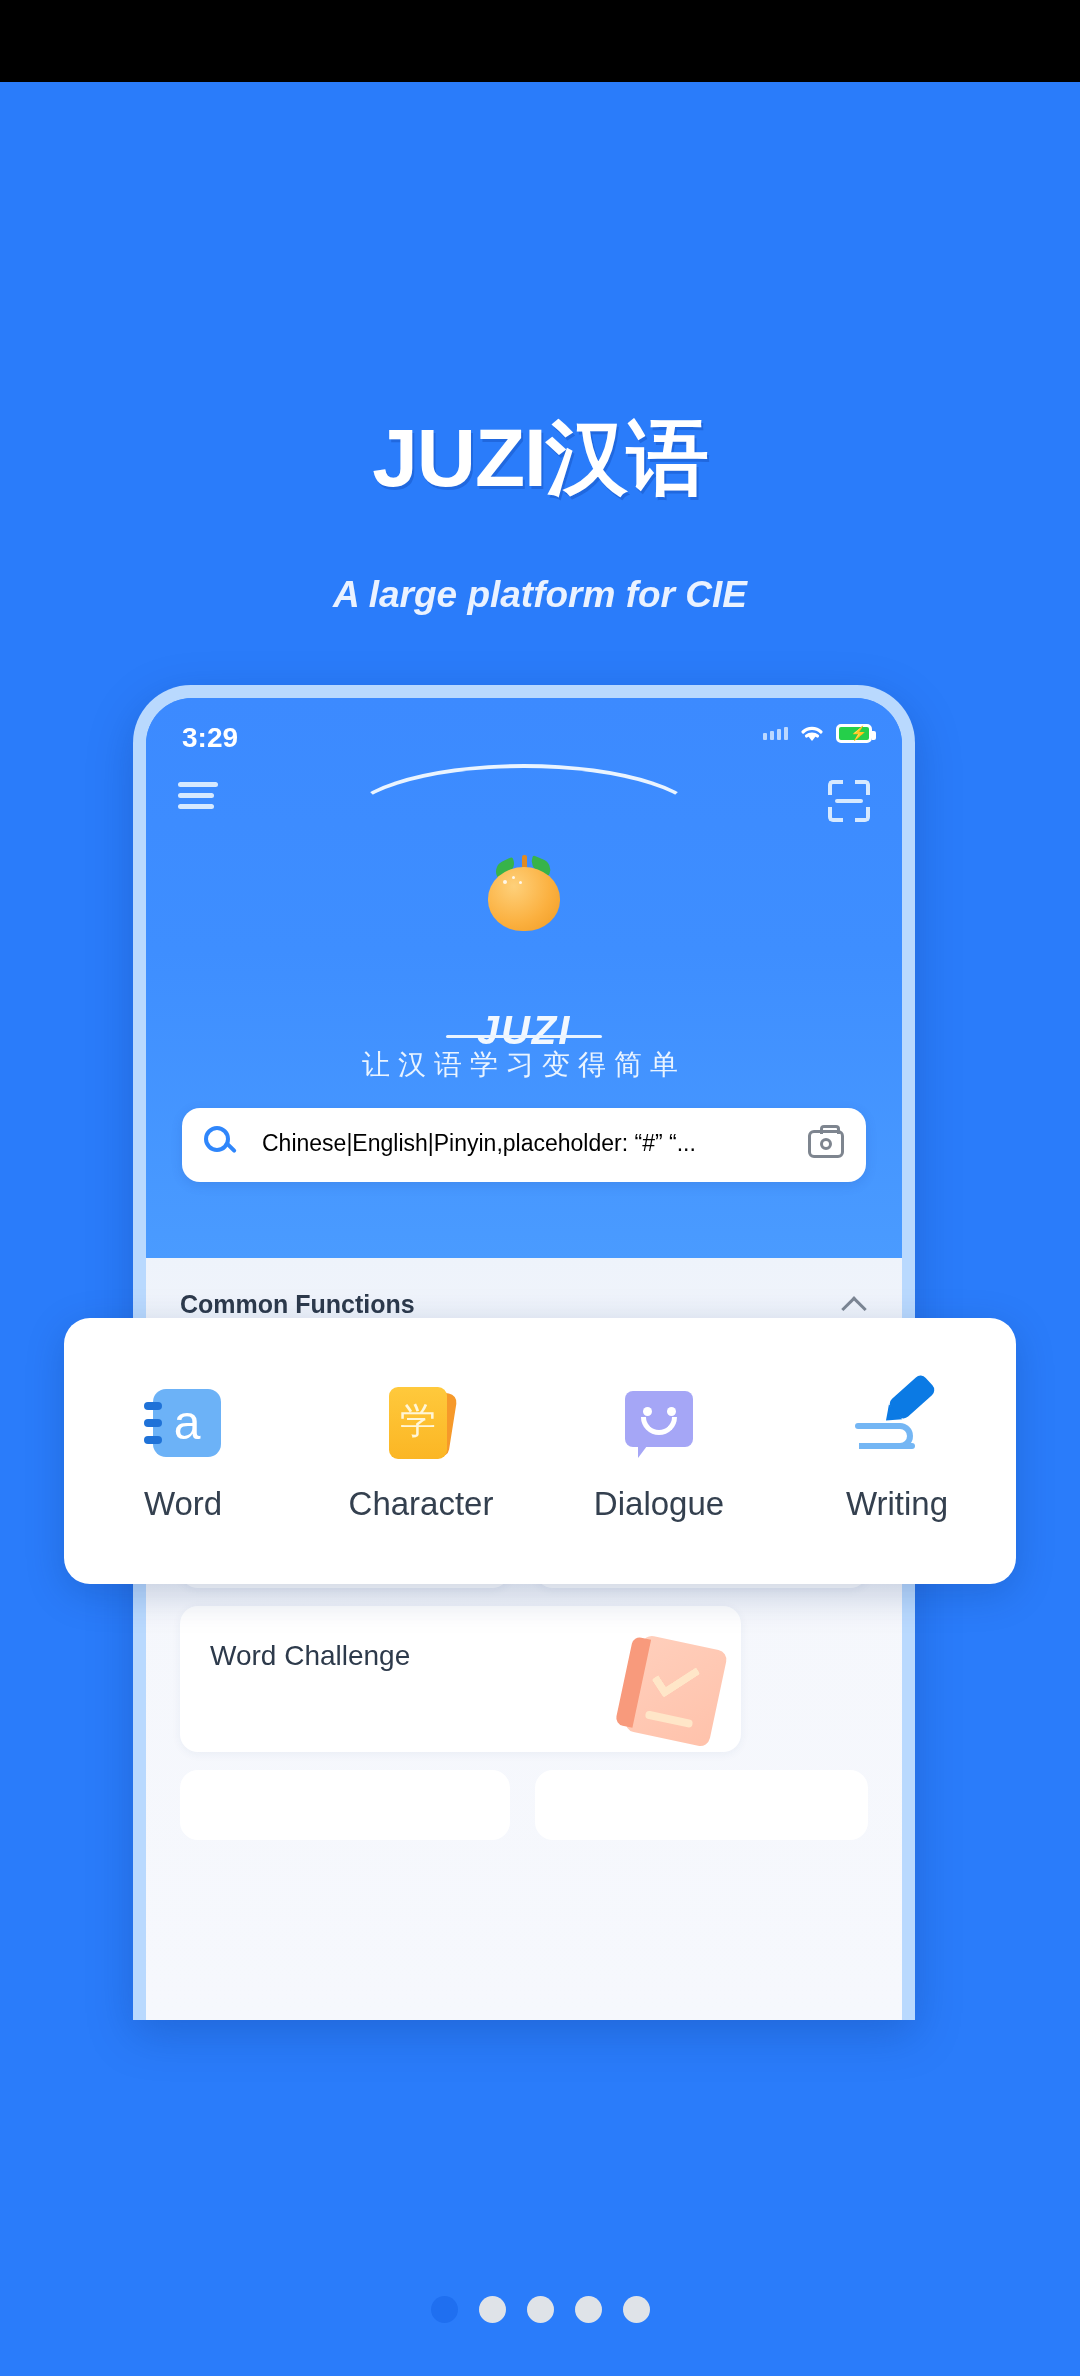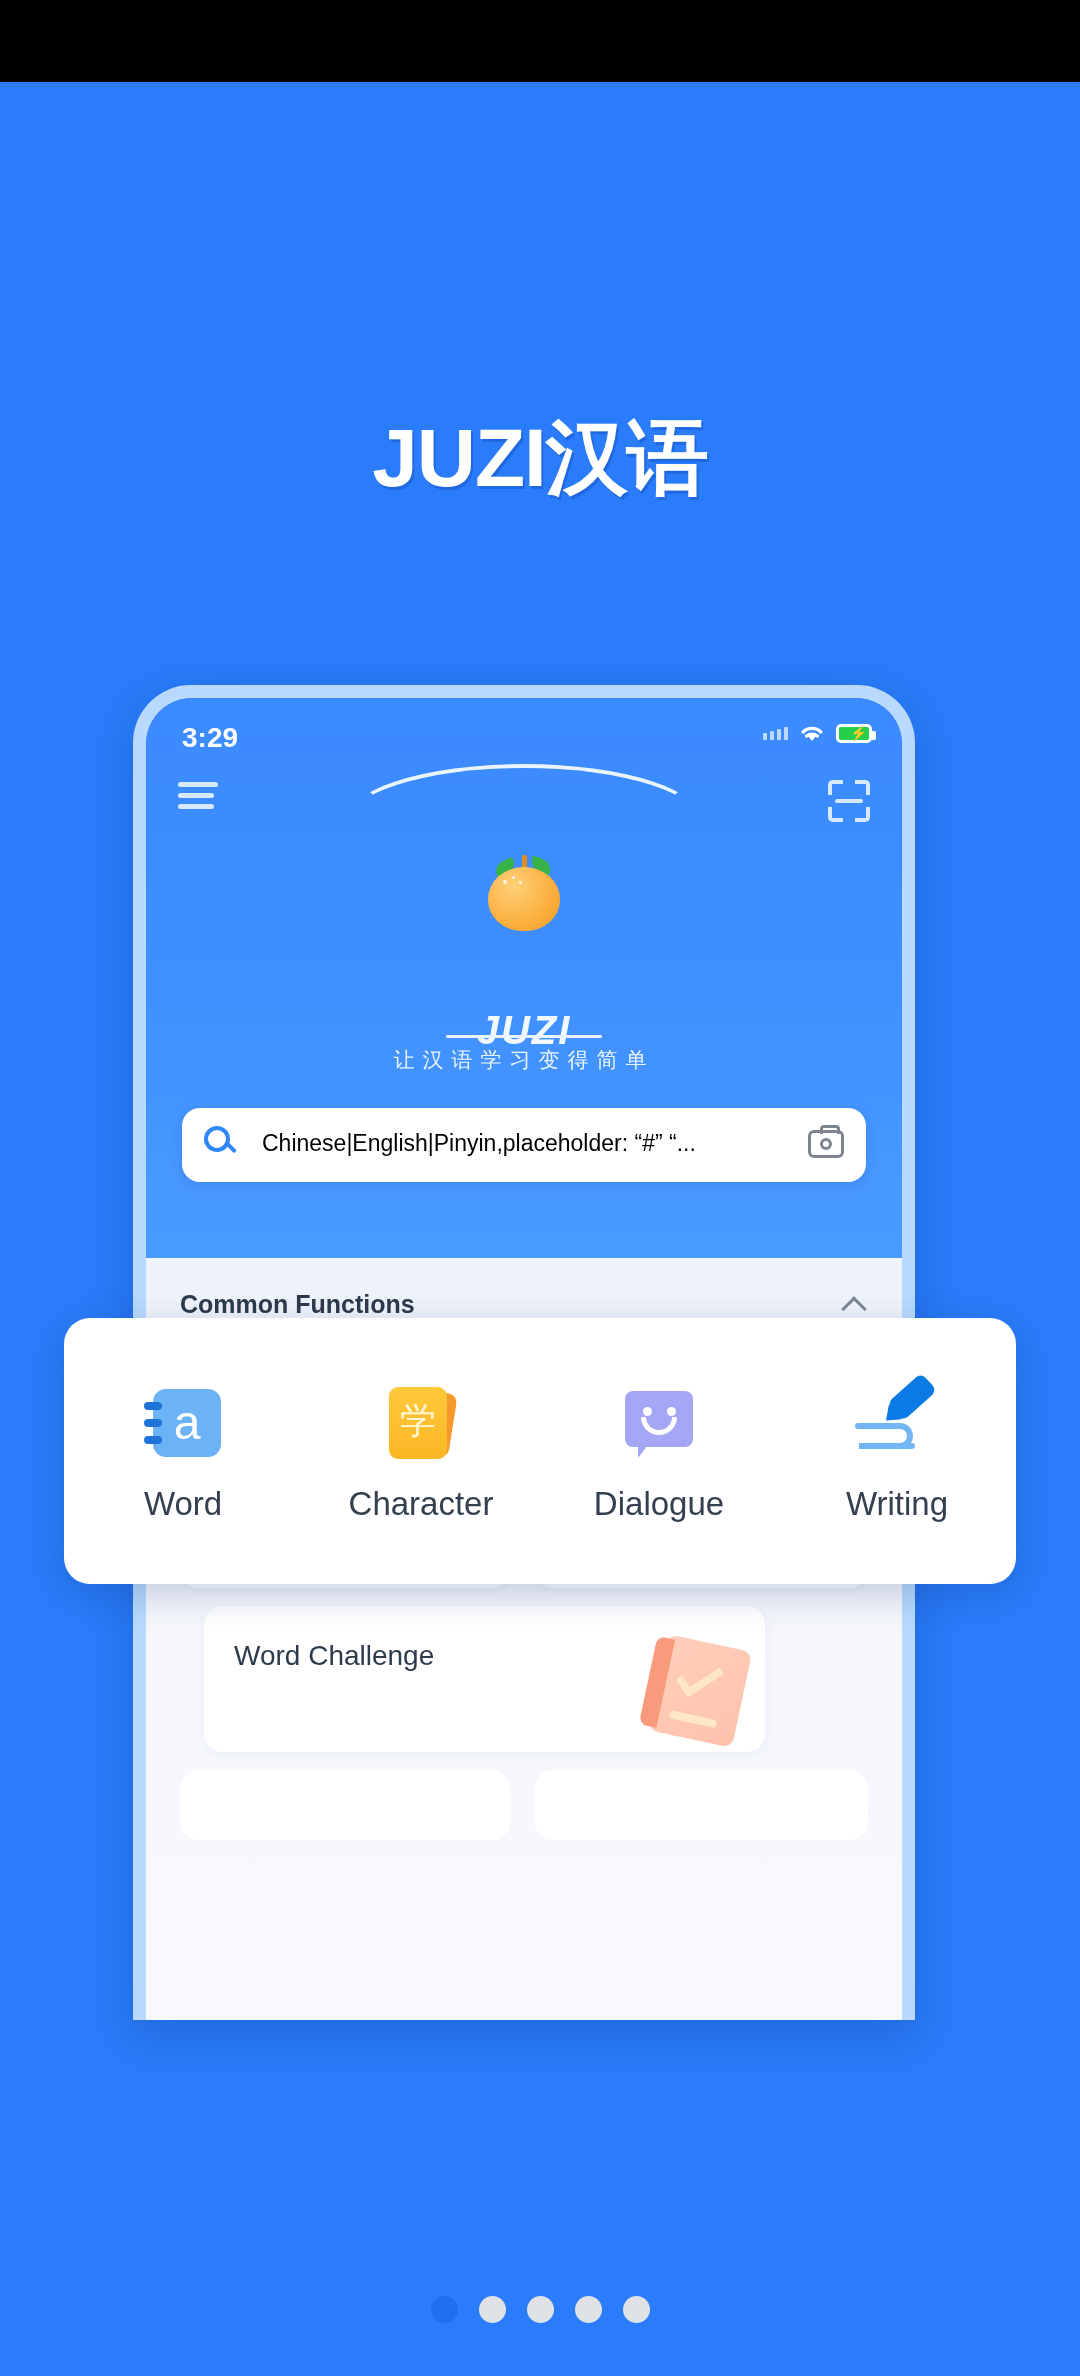--- a/index.html
+++ b/index.html
@@ -71,21 +71,21 @@
   .stem { position:absolute; left:50%; margin-left:-2px; top:2px; width:5px; height:16px;
           background:#e08a22; border-radius:2px; }
   .arc { position:absolute; left:50%; margin-left:-182px; top:66px; width:364px; height:120px;
          border:4px solid #eaf4ff; border-radius:50%; border-bottom-color:transparent;
          border-left-color:transparent; border-right-color:transparent; }
   .juzi-word { position:absolute; left:0; top:290px; width:756px; text-align:center;
                font-size:40px; font-style:italic; font-weight:bold; color:#f2f8ff; letter-spacing:2px;margin-top:20px; }
   .juzi-ul { position:absolute; left:50%; margin-left:-78px; top:337px; width:156px; height:3px;
              background:#eaf4ff; border-radius:2px; }
   .tagline { position:absolute; left:0; top:348px; width:756px; text-align:center;
-             font-size:21px; color:#eaf4ff; letter-spacing:8px; }
+             font-size:28px; color:#eaf4ff; letter-spacing:8px; }
 
   
   .searchbar { position:absolute; left:36px; top:410px; width:684px; height:74px; background:#fff;
                border-radius:18px; box-shadow:0 3px 12px rgba(20,60,140,.14); cursor:text; }
   .search-icon { position:absolute; left:22px; top:18px; width:26px; height:26px;
                  border:4px solid #2f86fb; border-radius:50%; }
   .search-icon::after { content:''; position:absolute; right:-7px; bottom:-6px; width:4px; height:13px;
                         background:#2f86fb; border-radius:2px; transform:rotate(-45deg); }
   .search-ph { position:absolute; left:80px; top:22px; width:520px; font-size:23px; color:#000000;
                white-space:nowrap; overflow:hidden; }
@@ -125,21 +125,21 @@
                            background:#fff; border-radius:2px; }
   .mini-ic.purple i { position:absolute; left:-7px; top:5px; width:10px; height:22px; background:#5f52d6;
                       border-radius:2px 0 0 6px; }
   .mini-ic.yellow { background:#ffc528; }
   .mini-ic.yellow i { position:absolute; left:0; top:0; width:42px; height:9px; background:#f79a1e; border-radius:7px 7px 0 0; }
   .mini-ic.yellow u { position:absolute; left:9px; width:24px; height:4px; background:#fff; border-radius:2px; }
   .mini-ic.yellow u.r1{ top:19px } .mini-ic.yellow u.r2{ top:30px }
   .mini-lb { position:absolute; left:92px; top:44px; font-size:26px; color:#2d3a4b; }
 
   .challenge { position:absolute; left:34px; top:348px; width:561px; height:146px; background:#fff;
-               border-radius:18px; box-shadow:0 2px 10px rgba(30,60,120,.06); overflow:hidden; cursor:pointer;margin-left:24px; }
+               border-radius:18px; box-shadow:0 2px 10px rgba(30,60,120,.06); overflow:hidden; cursor:pointer; }
   .challenge-lb { position:absolute; left:30px; top:34px; font-size:28px; color:#2d3a4b; }
   .ch-art { position:absolute; right:22px; top:36px; width:86px; height:98px;
             background:linear-gradient(135deg,#ffcfbc 0%,#ffc2ab 100%); border-radius:10px;
             transform:rotate(12deg); }
   .ch-art::before { content:''; position:absolute; left:-10px; top:4px; width:18px; height:90px;
                     background:#f89a7c; border-radius:8px 0 0 8px; }
   .ch-tick { position:absolute; left:18px; top:24px; width:44px; height:22px;
              border-left:8px solid #ffe6c8; border-bottom:8px solid #ffe6c8; transform:rotate(-45deg); border-radius:3px; }
   .ch-line { position:absolute; left:18px; bottom:16px; width:48px; height:8px; background:#ffe6c8; border-radius:4px; }
 
@@ -199,20 +199,21 @@
 </head>
 <body>
 
 <div class="screen">
 
   <div class="letterbox-top"></div>
 
   <div class="promo">
 
     <div class="promo-title">JUZI汉语</div>
+    <div class="promo-sub">A large platform for CIE</div>
 
     <div class="phone">
       <div class="phone-inner">
 
         <div class="app-head">
 
           <div class="statusbar">
             <div class="st-time">3:29</div>
             <div class="st-right">
               <span class="st-dots">

